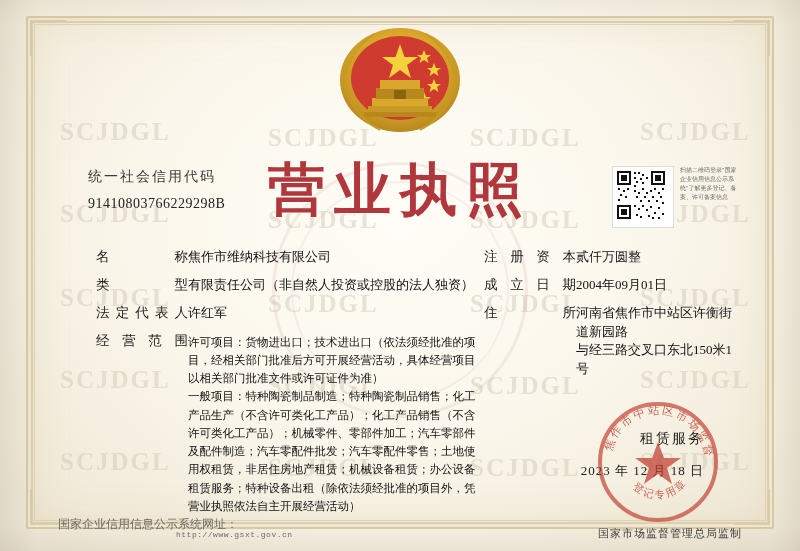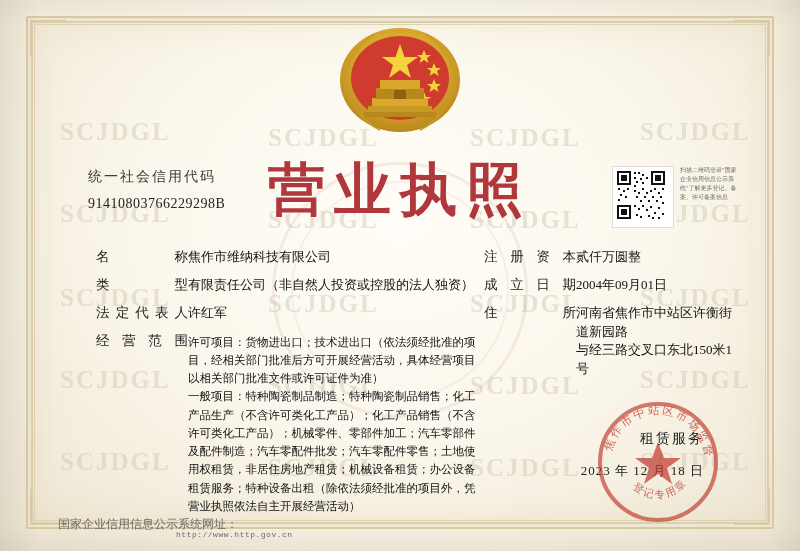--- a/index.html
+++ b/index.html
@@ -404,15 +404,16 @@
       <text font-size="11.5" fill="#c0392b" font-family="'Liberation Serif',serif" letter-spacing="2.2">
         <textPath href="#arcTop" startOffset="7%">焦作市中站区市场监督管理局</textPath>
       </text>
       <text font-size="10.5" fill="#c0392b" font-family="'Liberation Serif',serif" letter-spacing="2">
         <textPath href="#arcBot" startOffset="25%">登记专用章</textPath>
       </text>
     </svg>
   </div>
 
   <div class="footer-left">国家企业信用信息公示系统网址：</div>
-  <div class="footer-url">http://www.http.gov.cn</div>
+  <div class="footer-url">http://www.gsxt.gov.cn</div>
+  <div class="footer-right">国家市场监督管理总局监制</div>
 
 </div>
 
 </body></html>

